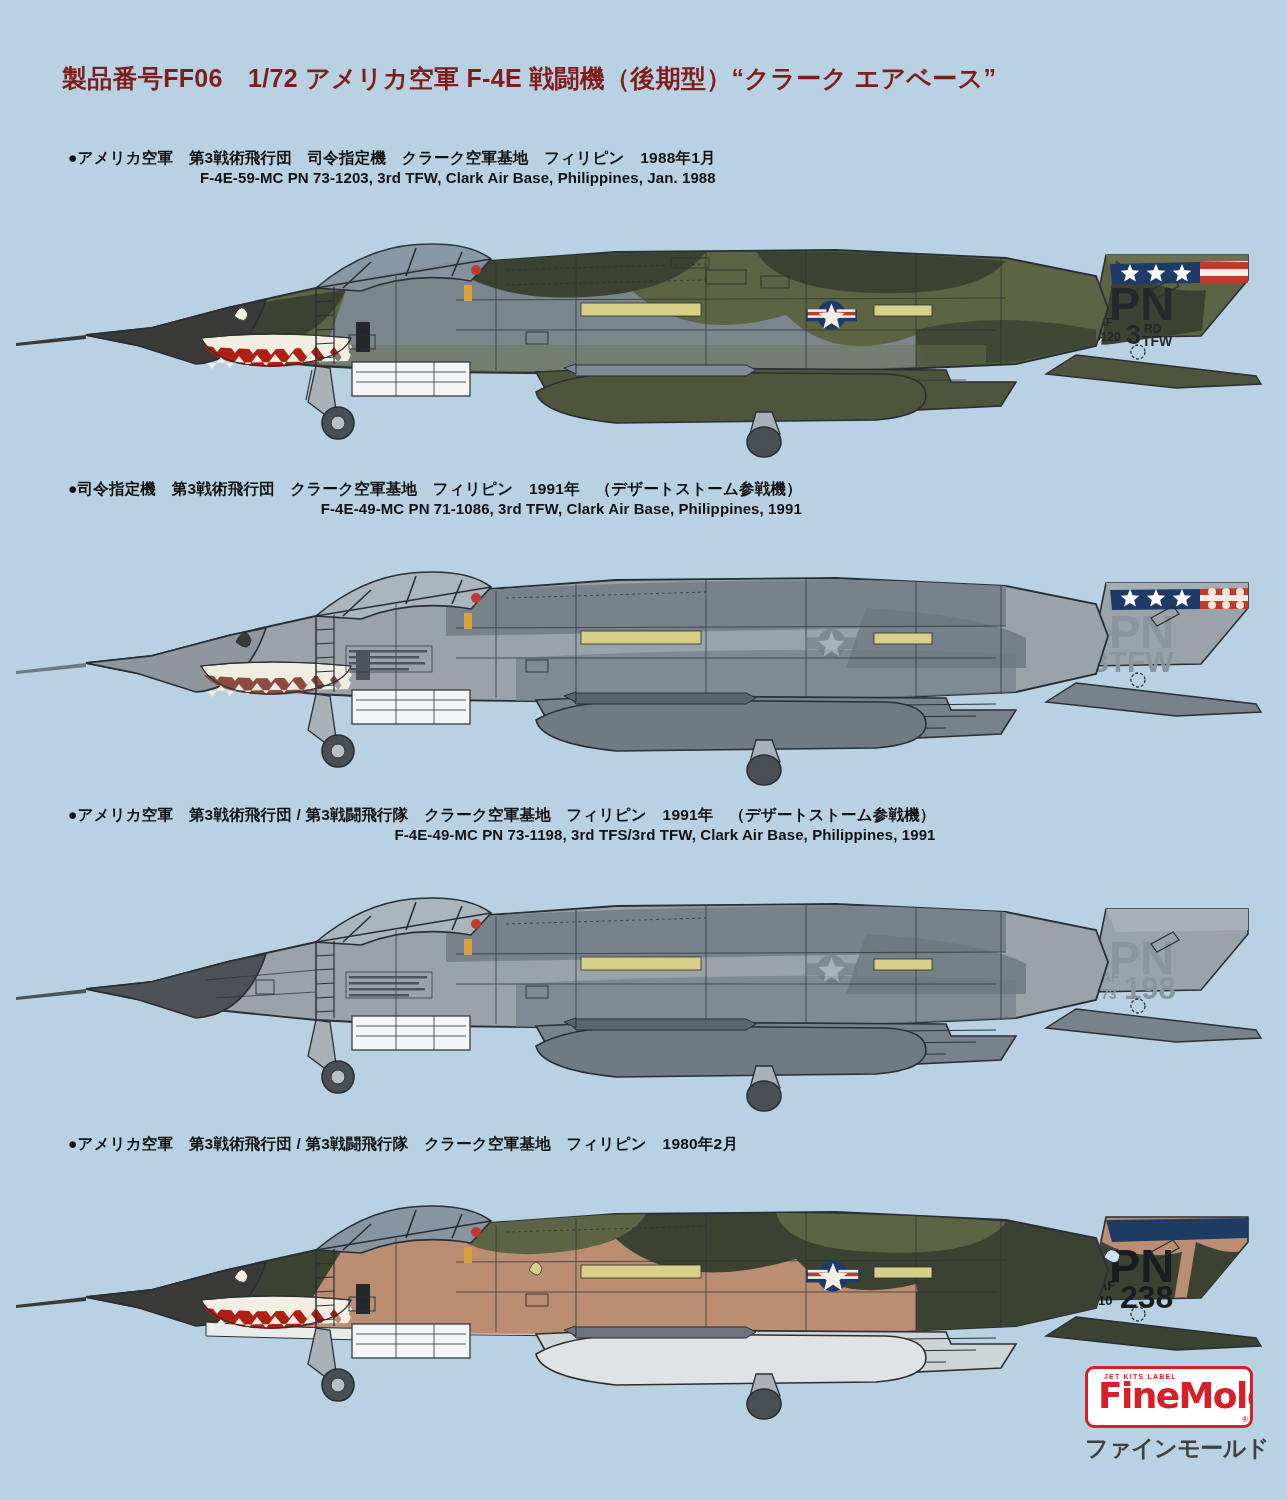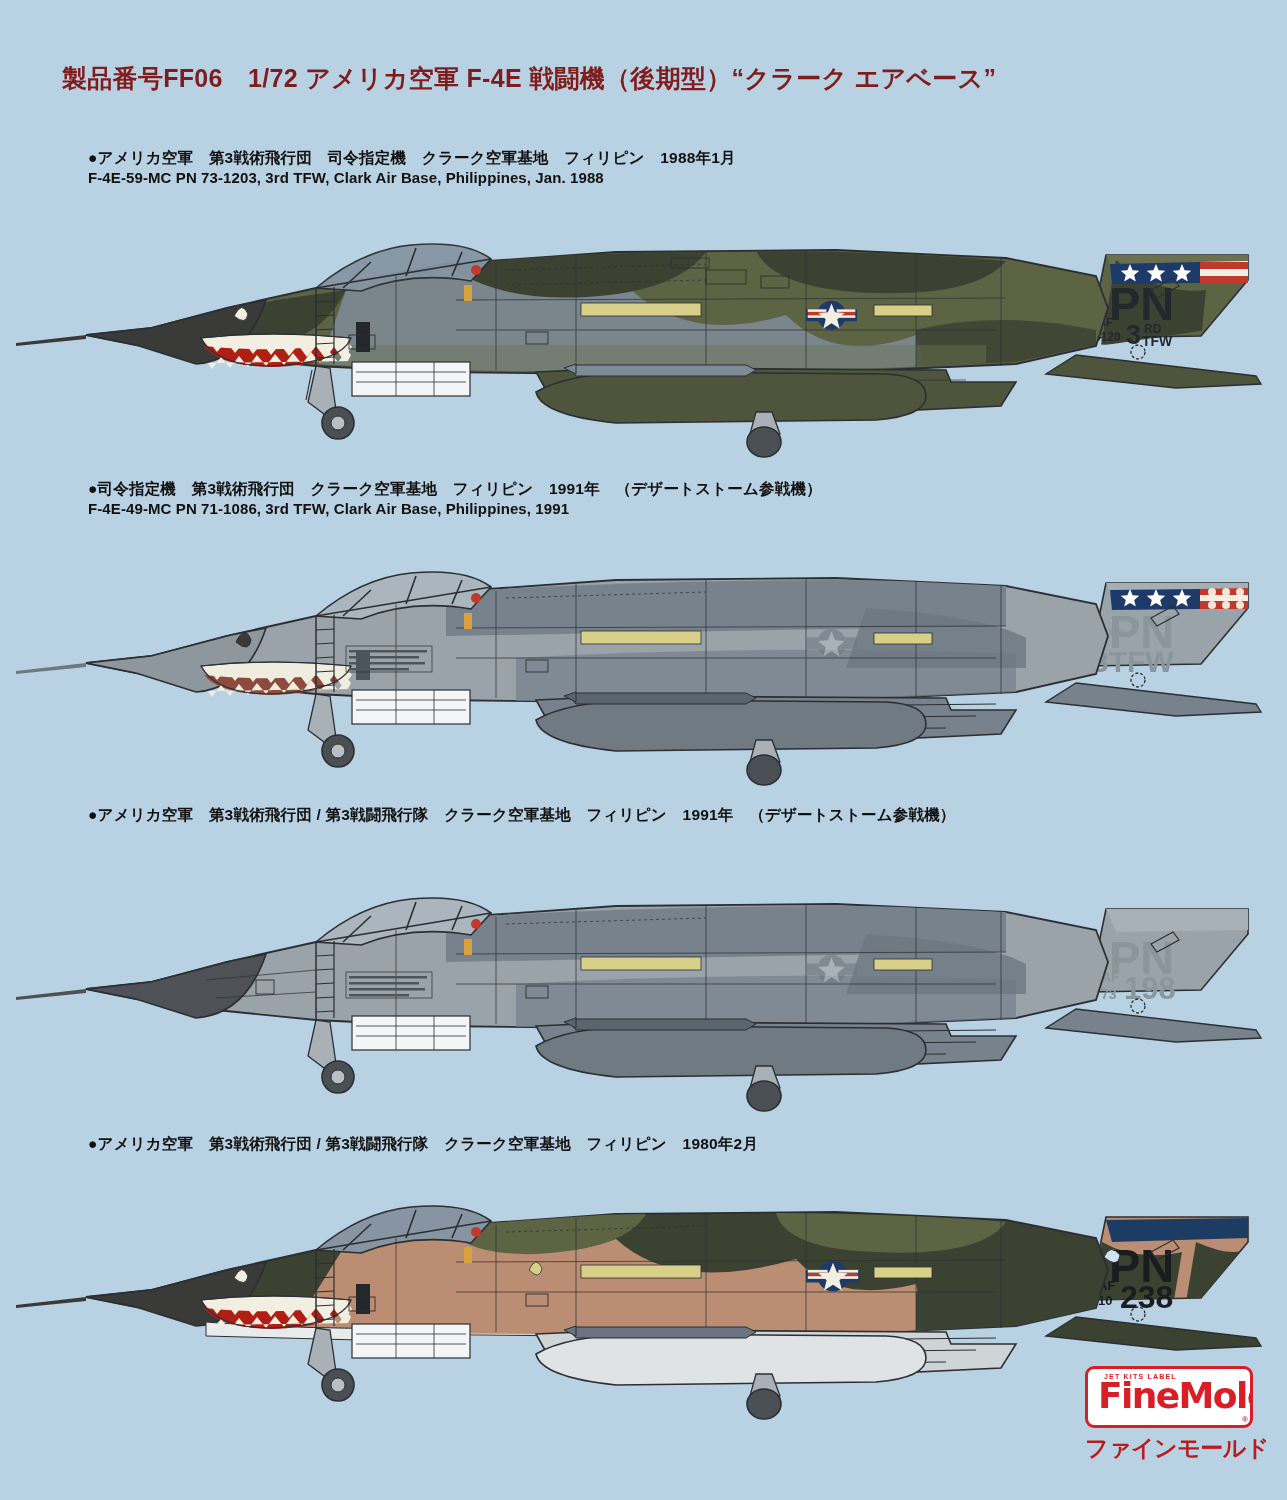--- a/index.html
+++ b/index.html
@@ -14,21 +14,21 @@
   #page { position:relative; width:1287px; height:1500px; }
 
   
   .header-title {
     position:absolute; left:62px; top:62px;
     font-size:25px; font-weight:bold; color:#7f1d1d;
     letter-spacing:0.3px; white-space:nowrap;
   }
 
   
-  .caption { position:absolute; left:88px; white-space:nowrap; }
+  .caption { position:absolute; left:68px; white-space:nowrap;text-align:right; }
   .cap-jp {
     font-size:15.5px; font-weight:bold; color:#111; line-height:1.3;
     letter-spacing:0.2px;
   }
   .cap-en {
     font-size:15px; font-weight:bold; color:#111; line-height:1.35;
     letter-spacing:0.1px;
   }
 
   
@@ -53,21 +53,21 @@
     font-size:36px; font-weight:bold; color:#d81f26;
     letter-spacing:-1.6px; line-height:1;
     font-family:"DejaVu Sans", sans-serif;
   }
   .logo-reg {
     position:absolute; right:2px; bottom:1px;
     font-size:8px; color:#d81f26; font-weight:bold;
   }
   .logo-jp {
     margin-top:5px; text-align:center;
-    font-size:23px; font-weight:bold; color:#b91c1c;
+    font-size:23px; font-weight:bold; color:#404040;
     letter-spacing:-0.5px; white-space:nowrap;
   }
 </style>
 </head>
 <body>
 
 <div id="page">
 
   <div class="header-title">製品番号FF06　1/72 アメリカ空軍 F-4E 戦闘機（後期型）“クラーク エアベース”</div>
 
@@ -347,20 +347,21 @@
     </g>
     <g>
       <path d="M740,282 l-6,22 l18,6 l12,-6 l-8,-22 Z" fill="#a9b0b6" stroke="#2b2f33" stroke-width="1.3"></path>
       <ellipse cx="748" cy="312" rx="17" ry="15" fill="#4a4f53" stroke="#2b2f33" stroke-width="1.6"></ellipse>
     </g>
   </svg>
   </div>
 
   <div class="caption" style="top:805px;">
     <div class="cap-jp">●アメリカ空軍　第3戦術飛行団 / 第3戦闘飛行隊　クラーク空軍基地　フィリピン　1991年　（デザートストーム参戦機）</div>
+    <div class="cap-en">F-4E-49-MC PN 73-1198, 3rd TFS/3rd TFW,  Clark Air Base, Philippines, 1991</div>
   </div>
 
   <div class="plane" style="top:784px;">
   <svg viewBox="0 0 1287 330" xmlns="http://www.w3.org/2000/svg">
     <defs>
       <clipPath id="fuse3">
             <path d="M70,205 L135,198 L210,178 L300,158 L430,134 L600,122 L820,120 L990,128 L1080,146 L1092,178 L1080,216 L1000,234 L820,242 L600,244 L420,242 L300,236 L200,226 L120,215 Z"></path>
           </clipPath>
     </defs>
 

